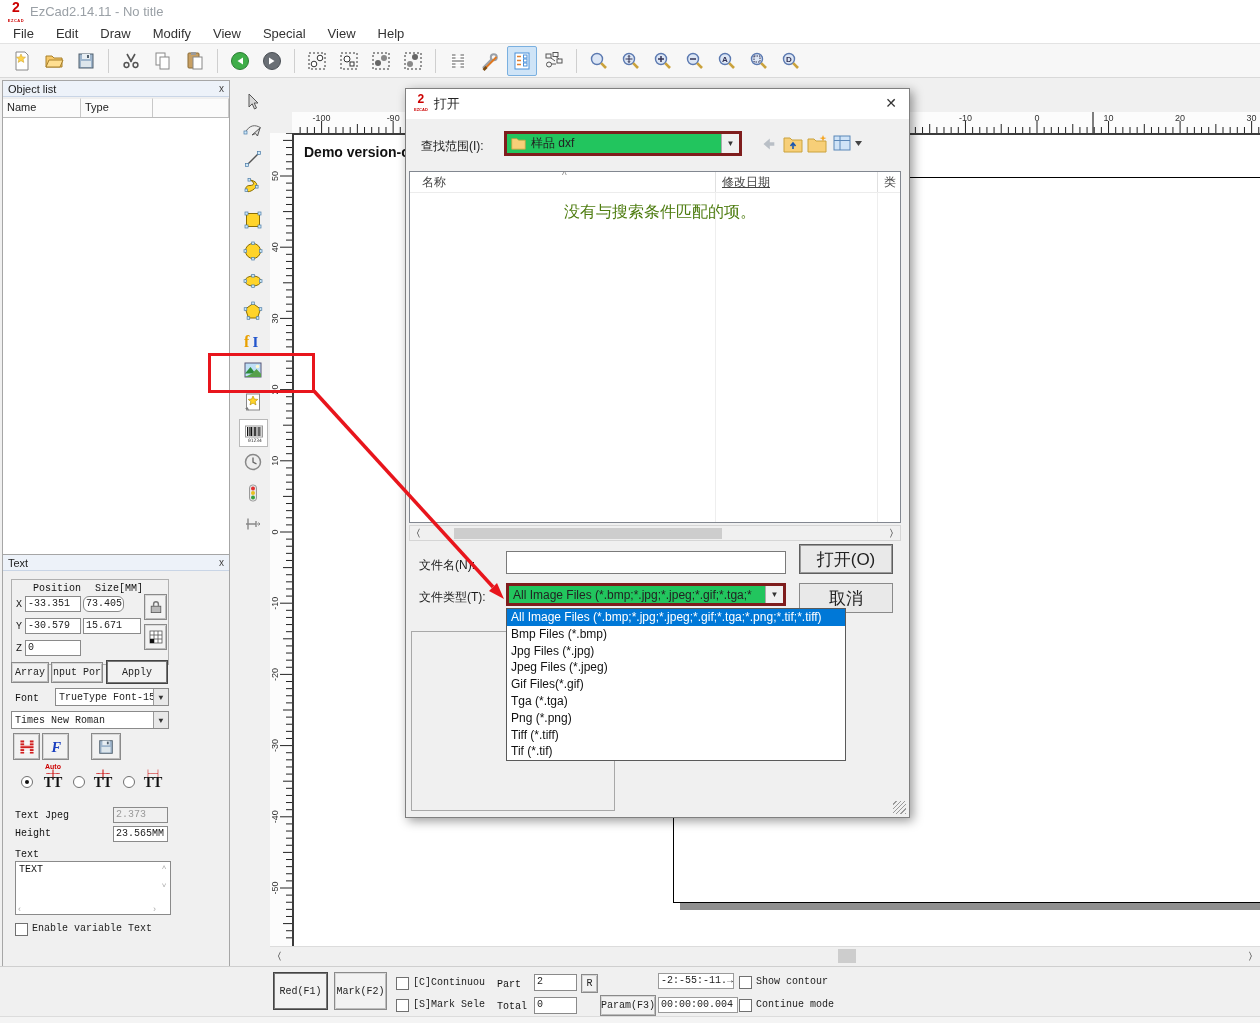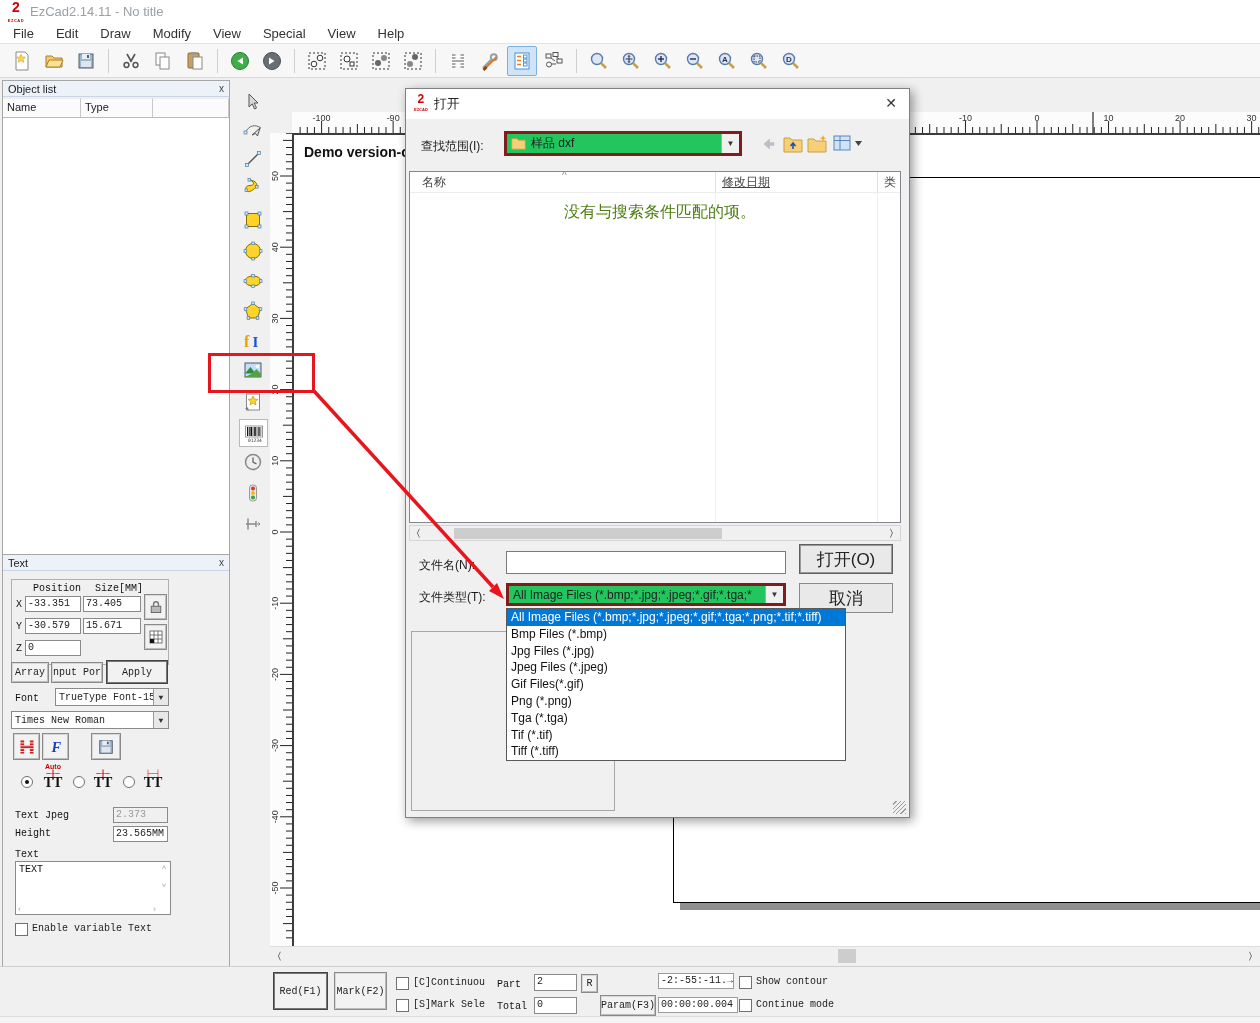--- a/index.html
+++ b/index.html
@@ -788,21 +788,21 @@
     <div class="phead">
       <span>Text</span>
       <span class="x">x</span>
     </div>
     <div class="abs" style="left:0;top:17px;right:0;bottom:0;">
       <div class="gbox" style="left:8px;top:7px;width:156px;height:84px;"></div>
       <div class="lbl" style="left:30px;top:11px;">Position</div>
       <div class="lbl" style="left:92px;top:11px;">Size[MM]</div>
       <div class="lbl" style="left:13px;top:27px;">X</div>
       <div class="tin" style="left:22px;top:24px;width:56px;height:16px;">-33.351</div>
-      <div class="tin" style="left:80px;top:24px;width:58px;height:16px;">73.405</div>
+      <div class="tin" style="left:80px;top:24px;width:41px;height:16px;border-radius:6px;">73.405</div>
       <div class="lbl" style="left:13px;top:49px;">Y</div>
       <div class="tin" style="left:22px;top:46px;width:56px;height:16px;">-30.579</div>
       <div class="tin" style="left:80px;top:46px;width:58px;height:16px;">15.671</div>
       <div class="lbl" style="left:13px;top:71px;">Z</div>
       <div class="tin" style="left:22px;top:68px;width:56px;height:16px;">0</div>
       <div class="btn" style="left:141px;top:22px;width:23px;height:26px;">
           <span class="icon">
             <svg width="16" height="16" viewBox="0 0 20 20">
               <rect x="4" y="9" width="12" height="8" fill="#b9b9b9" stroke="#555"></rect>
               <path d="M7 9V6.5a3 3 0 016 0V9" fill="none" stroke="#777" stroke-width="1.8"></path>
@@ -967,24 +967,24 @@
     <div class="dbtn" style="left:393px;top:494px;width:94px;height:30px;">取消</div>
 
     <div class="gbox" style="left:5px;top:542px;width:202px;height:178px;border-color:#a8a8a8;"></div>
 
     <div id="ft-list">
         <div class="ft-item sel">All Image Files (*.bmp;*.jpg;*.jpeg;*.gif;*.tga;*.png;*.tif;*.tiff)</div>
         <div class="ft-item">Bmp Files (*.bmp)</div>
         <div class="ft-item">Jpg Files (*.jpg)</div>
         <div class="ft-item">Jpeg Files (*.jpeg)</div>
         <div class="ft-item">Gif Files(*.gif)</div>
+        <div class="ft-item">Tga (*.tga)</div>
         <div class="ft-item">Png (*.png)</div>
-        <div class="ft-item">Tga (*.tga)</div>
+        <div class="ft-item">Tiff (*.tiff)</div>
         <div class="ft-item">Tif (*.tif)</div>
-        <div class="ft-item">Tiff (*.tiff)</div>
       </div>
     <div id="dlg-grip"></div>
   </div>
 
   <div id="statusbar" class="abs">
     <div class="btn def" style="left:273px;top:5px;width:55px;height:38px;">Red(F1)</div>
     <div class="btn" style="left:334px;top:5px;width:53px;height:38px;">Mark(F2)</div>
     <div class="cb" style="left:396px;top:10px;">
         <span class="box"></span>
         <span>[C]Continuou</span>

